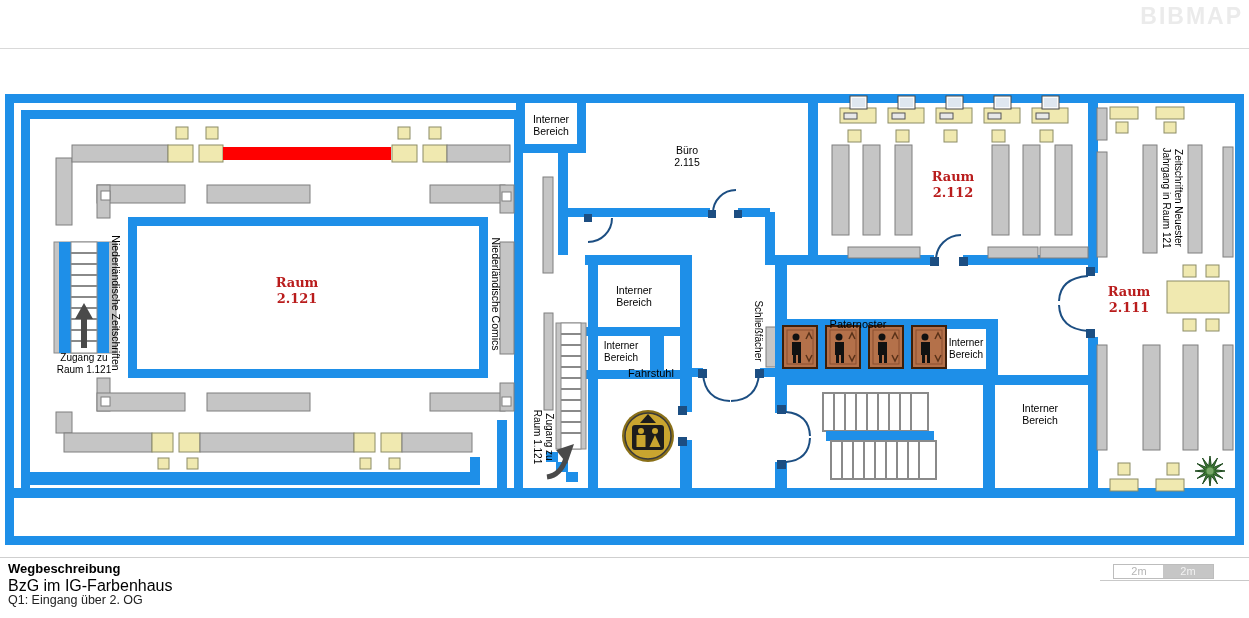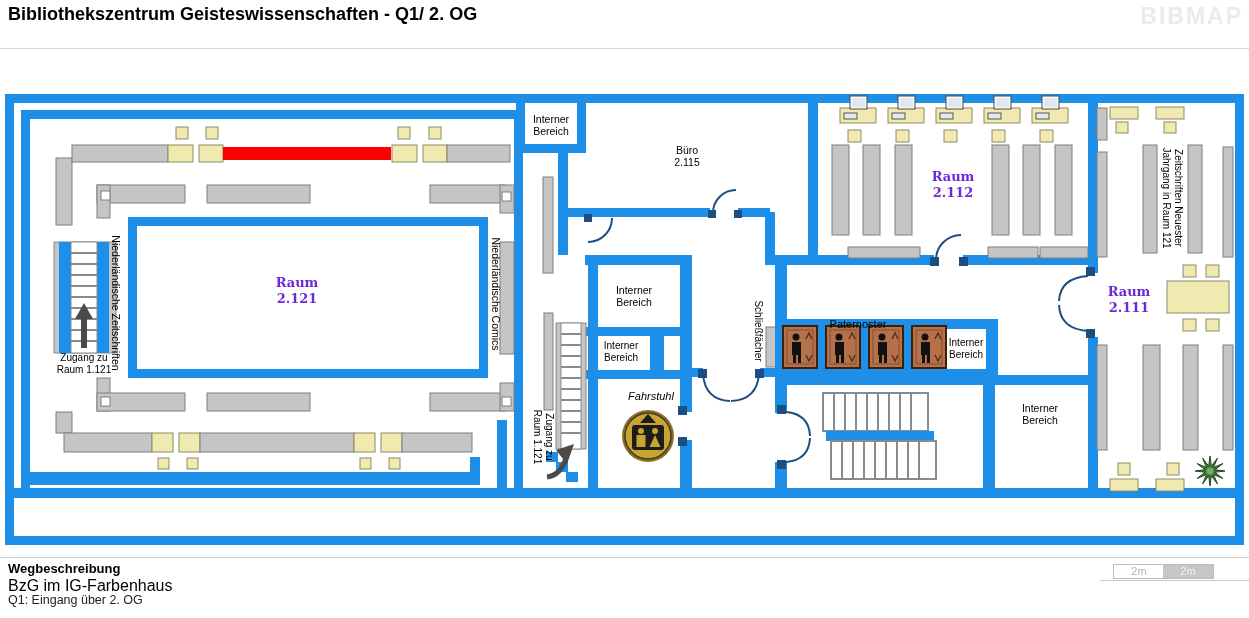--- a/index.html
+++ b/index.html
@@ -8,21 +8,21 @@
   .abs{position:absolute;}
   #title{left:8px;top:4px;font-size:18px;font-weight:bold;color:#000;white-space:nowrap;}
   #subtitle{left:8px;top:26px;font-size:14.5px;color:#3d3d3d;white-space:nowrap;}
   #logo{right:6px;top:3px;font-size:23px;font-weight:bold;color:#ebebeb;letter-spacing:2px;}
   .hr1{left:0;top:48px;width:1249px;height:1px;background:#d9d9d9;}
   #notice{right:10px;top:65px;font-size:13.5px;font-weight:bold;color:#dd0000;white-space:nowrap;}
   svg{position:absolute;left:0;top:0;}
   .lbl{position:absolute;transform:translate(-50%,-50%);text-align:center;
        white-space:pre-line;color:#000;font-size:10.5px;line-height:1.18;}
   .lbl.rot{transform:translate(-50%,-50%) rotate(90deg);white-space:pre;}
-  .lbl.room{font-family:"DejaVu Serif",serif;font-weight:bold;color:#6d28d9;
+  .lbl.room{font-family:"DejaVu Serif",serif;font-weight:bold;color:#b91c1c;
             font-size:13px;line-height:1.25;}
   .lbl.w56{width:56px;}
   .lbl.w60{width:60px;}
   #weg{left:8px;top:561px;font-size:13px;font-weight:bold;color:#000;}
   #weg1{left:8px;top:577px;font-size:16px;color:#000000;}
   #weg2{left:8px;top:593px;font-size:12.5px;color:#222;}
   .hr2{left:0;top:557px;width:1249px;height:1px;background:#cfcfcf;}
   .hr3{left:1100px;top:580px;width:149px;height:1px;background:#c9c9c9;}
   #scale1{left:1113px;top:564px;width:50px;height:13px;background:#fff;border:1px solid #bdbdbd;
           color:#b5b5b5;font-size:11px;text-align:center;line-height:13px;}
@@ -36,21 +36,20 @@
   .door{fill:none;stroke:#1c4e82;stroke-width:2;}
   .hinge{fill:#1c4e82;}
   .rung{stroke:#8a8a8a;stroke-width:2;}
   .stairbase{fill:#c5c5c5;stroke:#8a8a8a;stroke-width:1;}
 </style>
 </head>
 <body>
 
 <div id="page">
 
-  <div class="abs" id="title">Bibliothekszentrum Geisteswissenschaften - Q1/ 2. OG</div>
   <div class="abs" id="logo">BIBMAP</div>
   <div class="abs hr1"></div>
 
   <svg width="1249" height="618" viewBox="0 0 1249 618">
 
     <g>
       <rect class="wall" x="5" y="94" width="1239" height="9"></rect>
       <rect class="wall" x="5" y="536" width="1239" height="9"></rect>
       <rect class="wall" x="5" y="94" width="9" height="451"></rect>
       <rect class="wall" x="1235" y="94" width="9" height="451"></rect>
@@ -395,21 +394,21 @@
   <div class="lbl room" style="left:953px;top:185px;">Raum
 2.112</div>
   <div class="lbl room" style="left:297px;top:291px;">Raum
 2.121</div>
   <div class="lbl room" style="left:1129px;top:300px;">Raum
 2.111</div>
   <div class="lbl w60" style="left:634px;top:296px;">Interner Bereich</div>
   <div class="lbl w56" style="left:621px;top:352px;font-size:10px;">Interner Bereich</div>
   <div class="lbl w56" style="left:966px;top:349px;font-size:10px;">Interner Bereich</div>
   <div class="lbl w60" style="left:1040px;top:414px;">Interner Bereich</div>
-  <div class="lbl" style="left:651px;top:396px;font-size:11px;font-style:italic;">Fahrstuhl</div>
+  <div class="lbl" style="left:651px;top:373px;font-size:11px;">Fahrstuhl</div>
   <div class="lbl" style="left:858px;top:324px;font-size:11px;">Paternoster</div>
   <div class="lbl rot" style="left:758px;top:331px;font-size:10px;">Schließfächer</div>
   <div class="lbl rot" style="left:116px;top:303px;">Niederländische Zeitschriften</div>
   <div class="lbl rot" style="left:496px;top:294px;">Niederländische Comics</div>
   <div class="lbl" style="left:84px;top:364px;font-size:10px;">Zugang zu
 Raum 1.121</div>
   <div class="lbl rot" style="left:543px;top:437px;font-size:10px;">Zugang zu
 Raum 1.121</div>
   <div class="lbl rot" style="left:1172px;top:198px;font-size:10px;">Zeitschriften Neuester
 Jahrgang in Raum 121</div>

